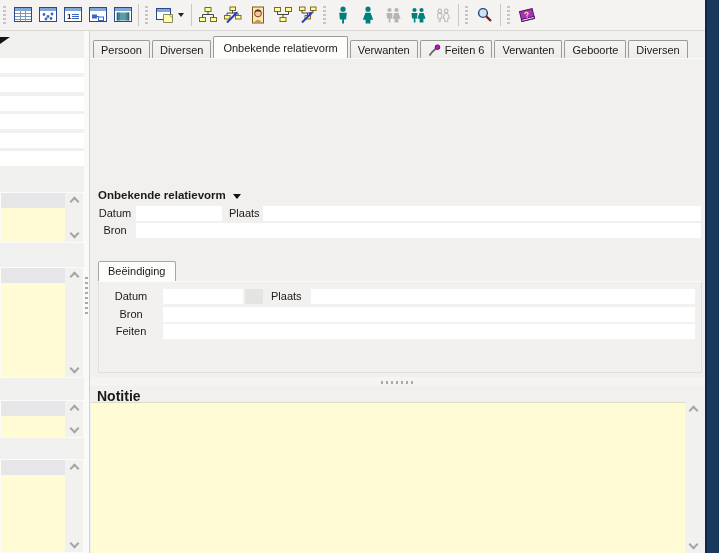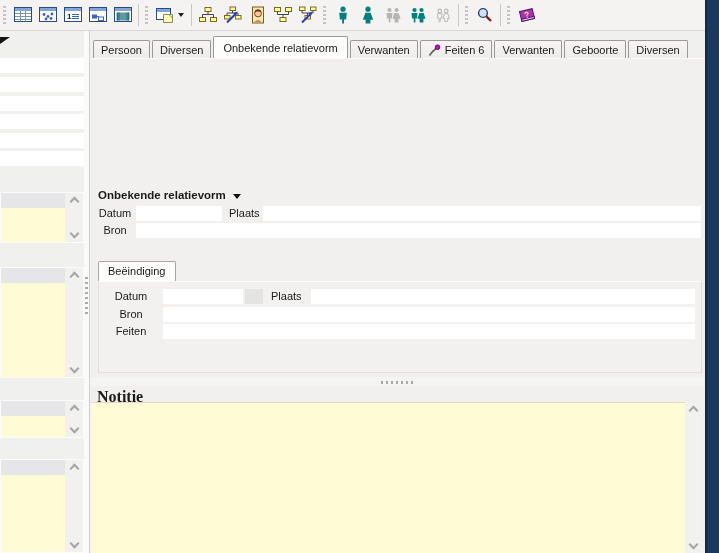--- a/index.html
+++ b/index.html
@@ -74,21 +74,21 @@
     padding:0 9px; background:#fdfdfc; border:1px solid #a6a6a4; border-bottom:none;
     border-radius:2px 2px 0 0; }
   .end-group { position:absolute; left:8px; top:222px; width:604px; height:92px;
     background:#f2f1f0; border:1px solid #e0dfdc; border-top:1px solid #fbfbfa; }
 
   .splitter { position:absolute; left:0; top:346px; right:0; height:9px; background:#f4f4f2; }
   .hgrip { position:absolute; left:291px; top:4px; width:32px; height:3px;
     background-image:repeating-linear-gradient(to right,#a9a9a9 0 2px, transparent 2px 5px); }
 
   .notitie { position:absolute; left:0; top:355px; right:0; bottom:0; background:#f1f0ef; }
-  .notitie-label { position:absolute; left:7px; top:2px; font-weight:bold; font-size:16px;font-family:Liberation Serif, serif; }
+  .notitie-label { position:absolute; left:7px; top:2px; font-weight:bold; font-size:14px; }
   .notitie-text { position:absolute; left:1px; top:16px; width:594px; bottom:0;
     background:#fffbd5; border:none; border-top:1px solid #dedcc2; outline:none; resize:none;
     font:11px "Liberation Sans",sans-serif; padding:2px 4px; }
   .notitie-sb { position:absolute; left:595px; top:16px; width:17px; bottom:0;
     background:#f1f1f0; display:flex; flex-direction:column; justify-content:space-between;
     align-items:center; padding:5px 0; }
 </style>
 </head>
 <body>
 

